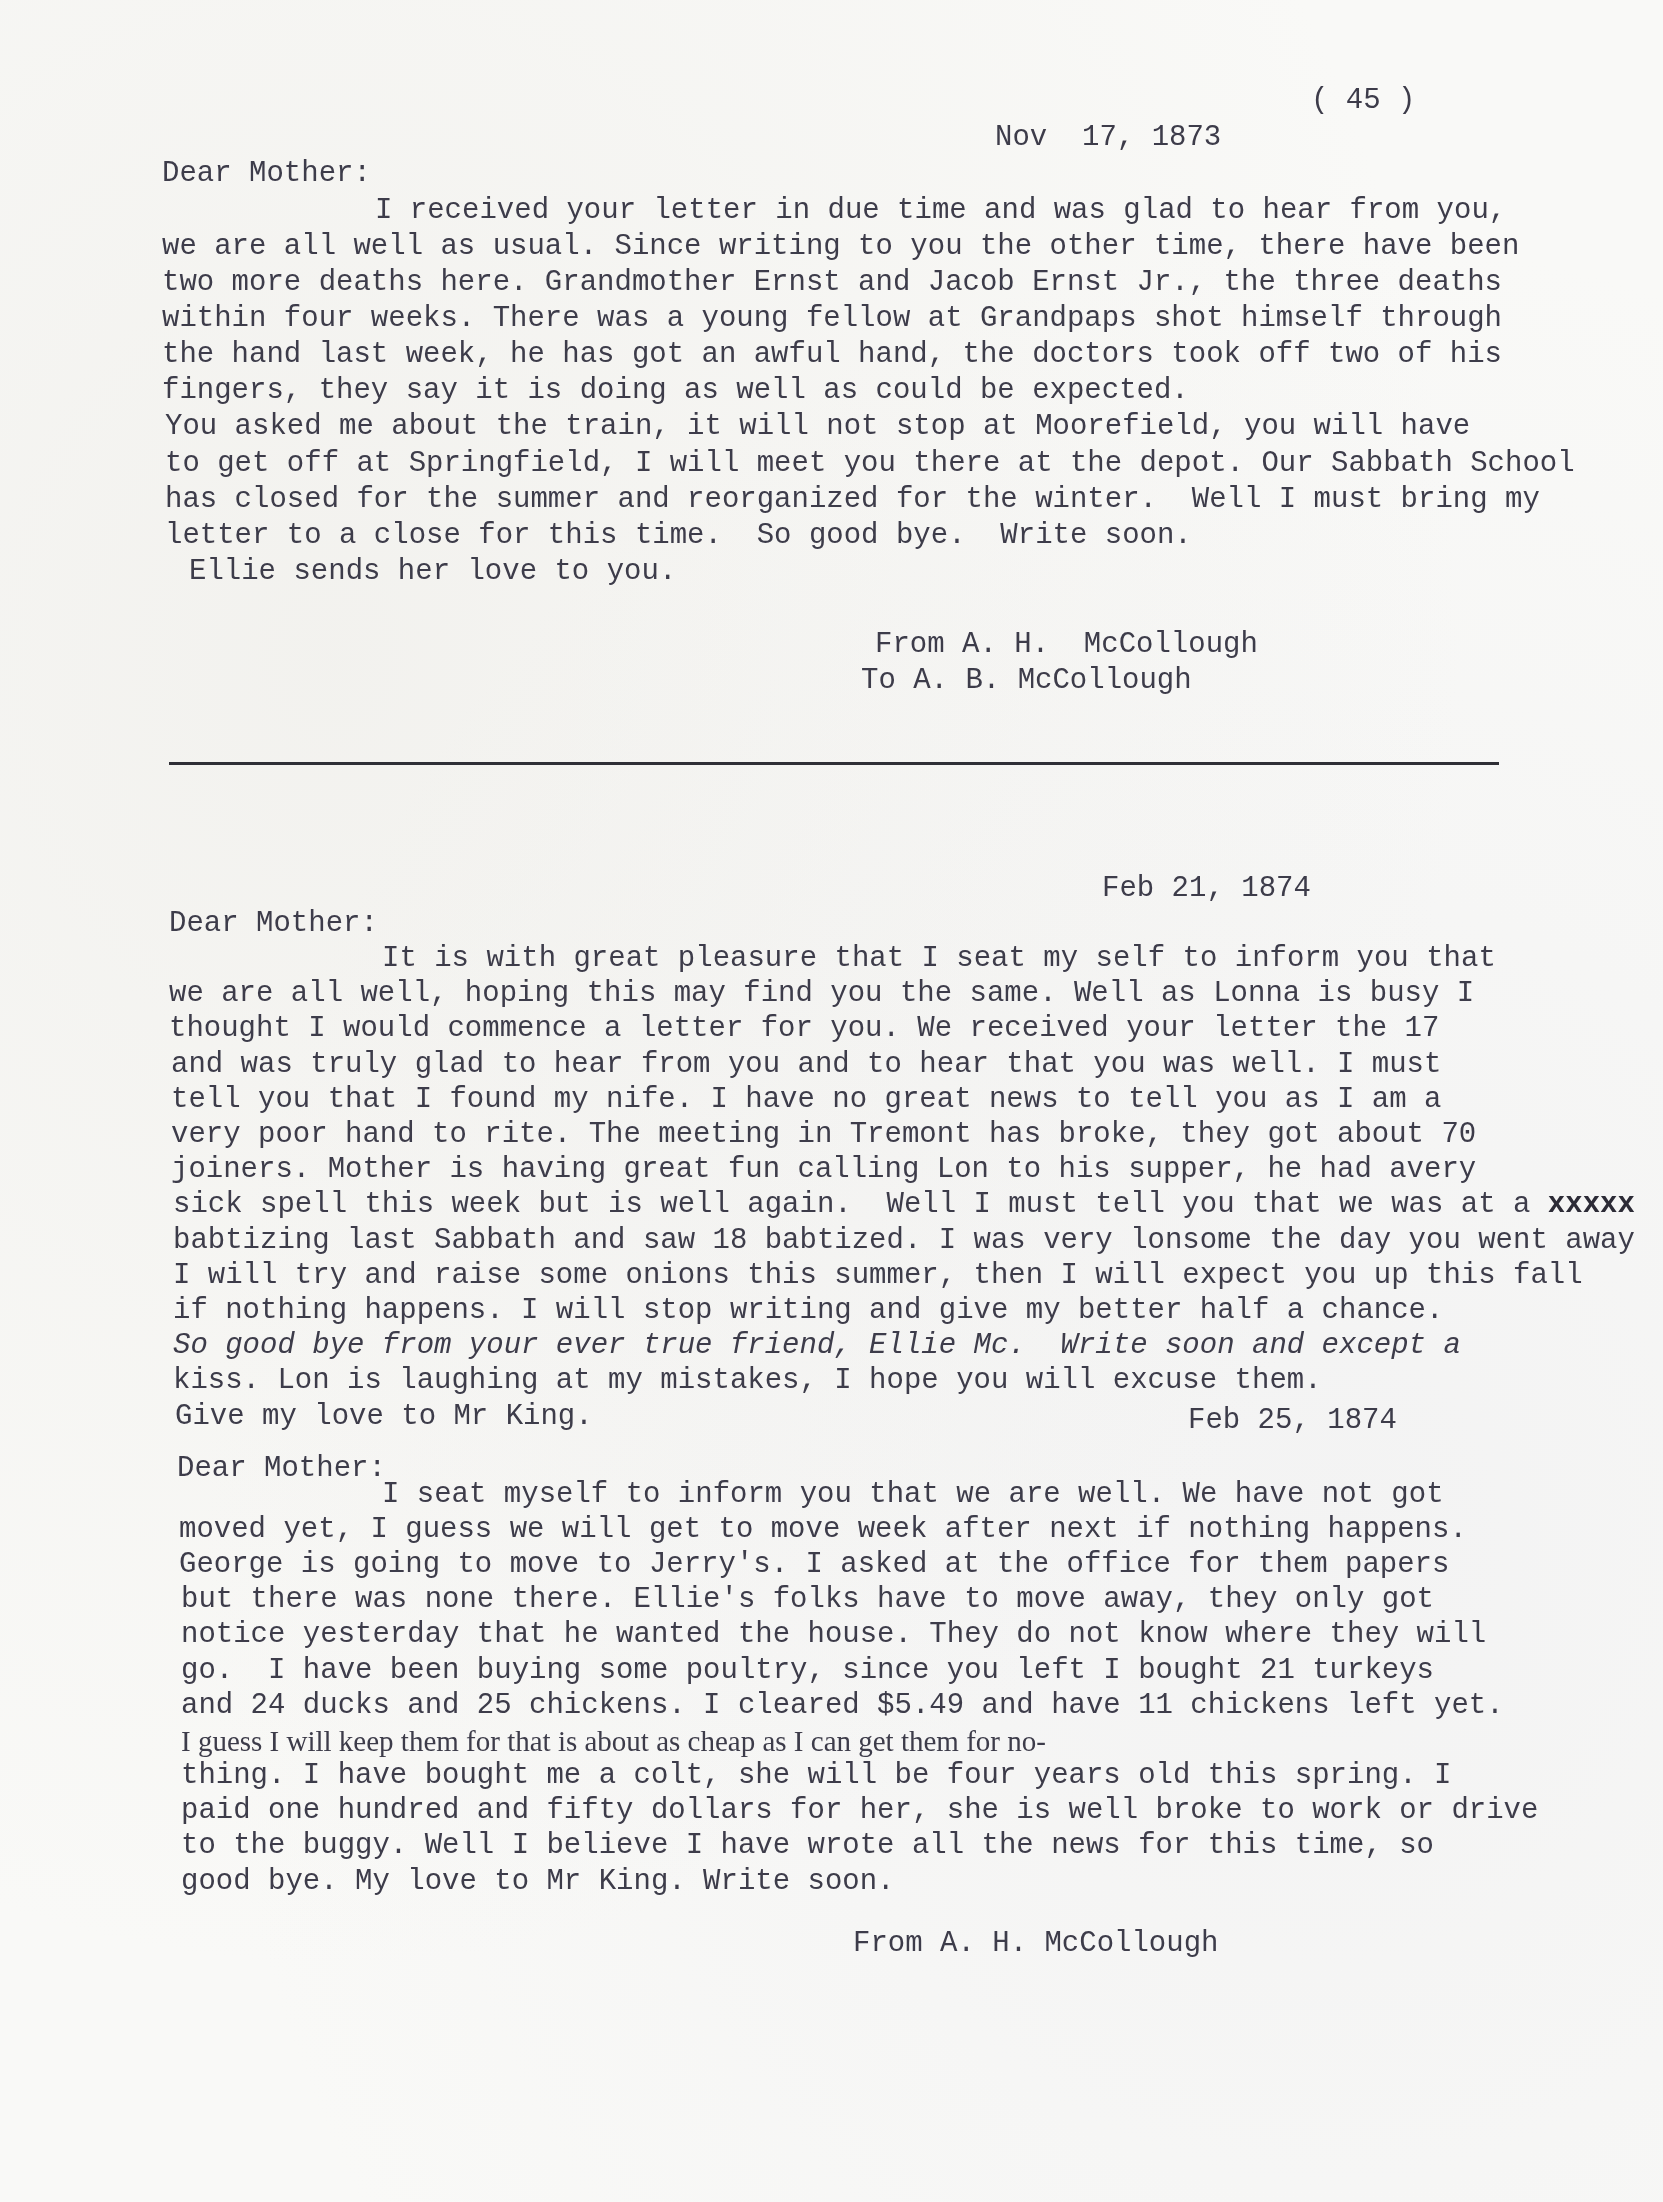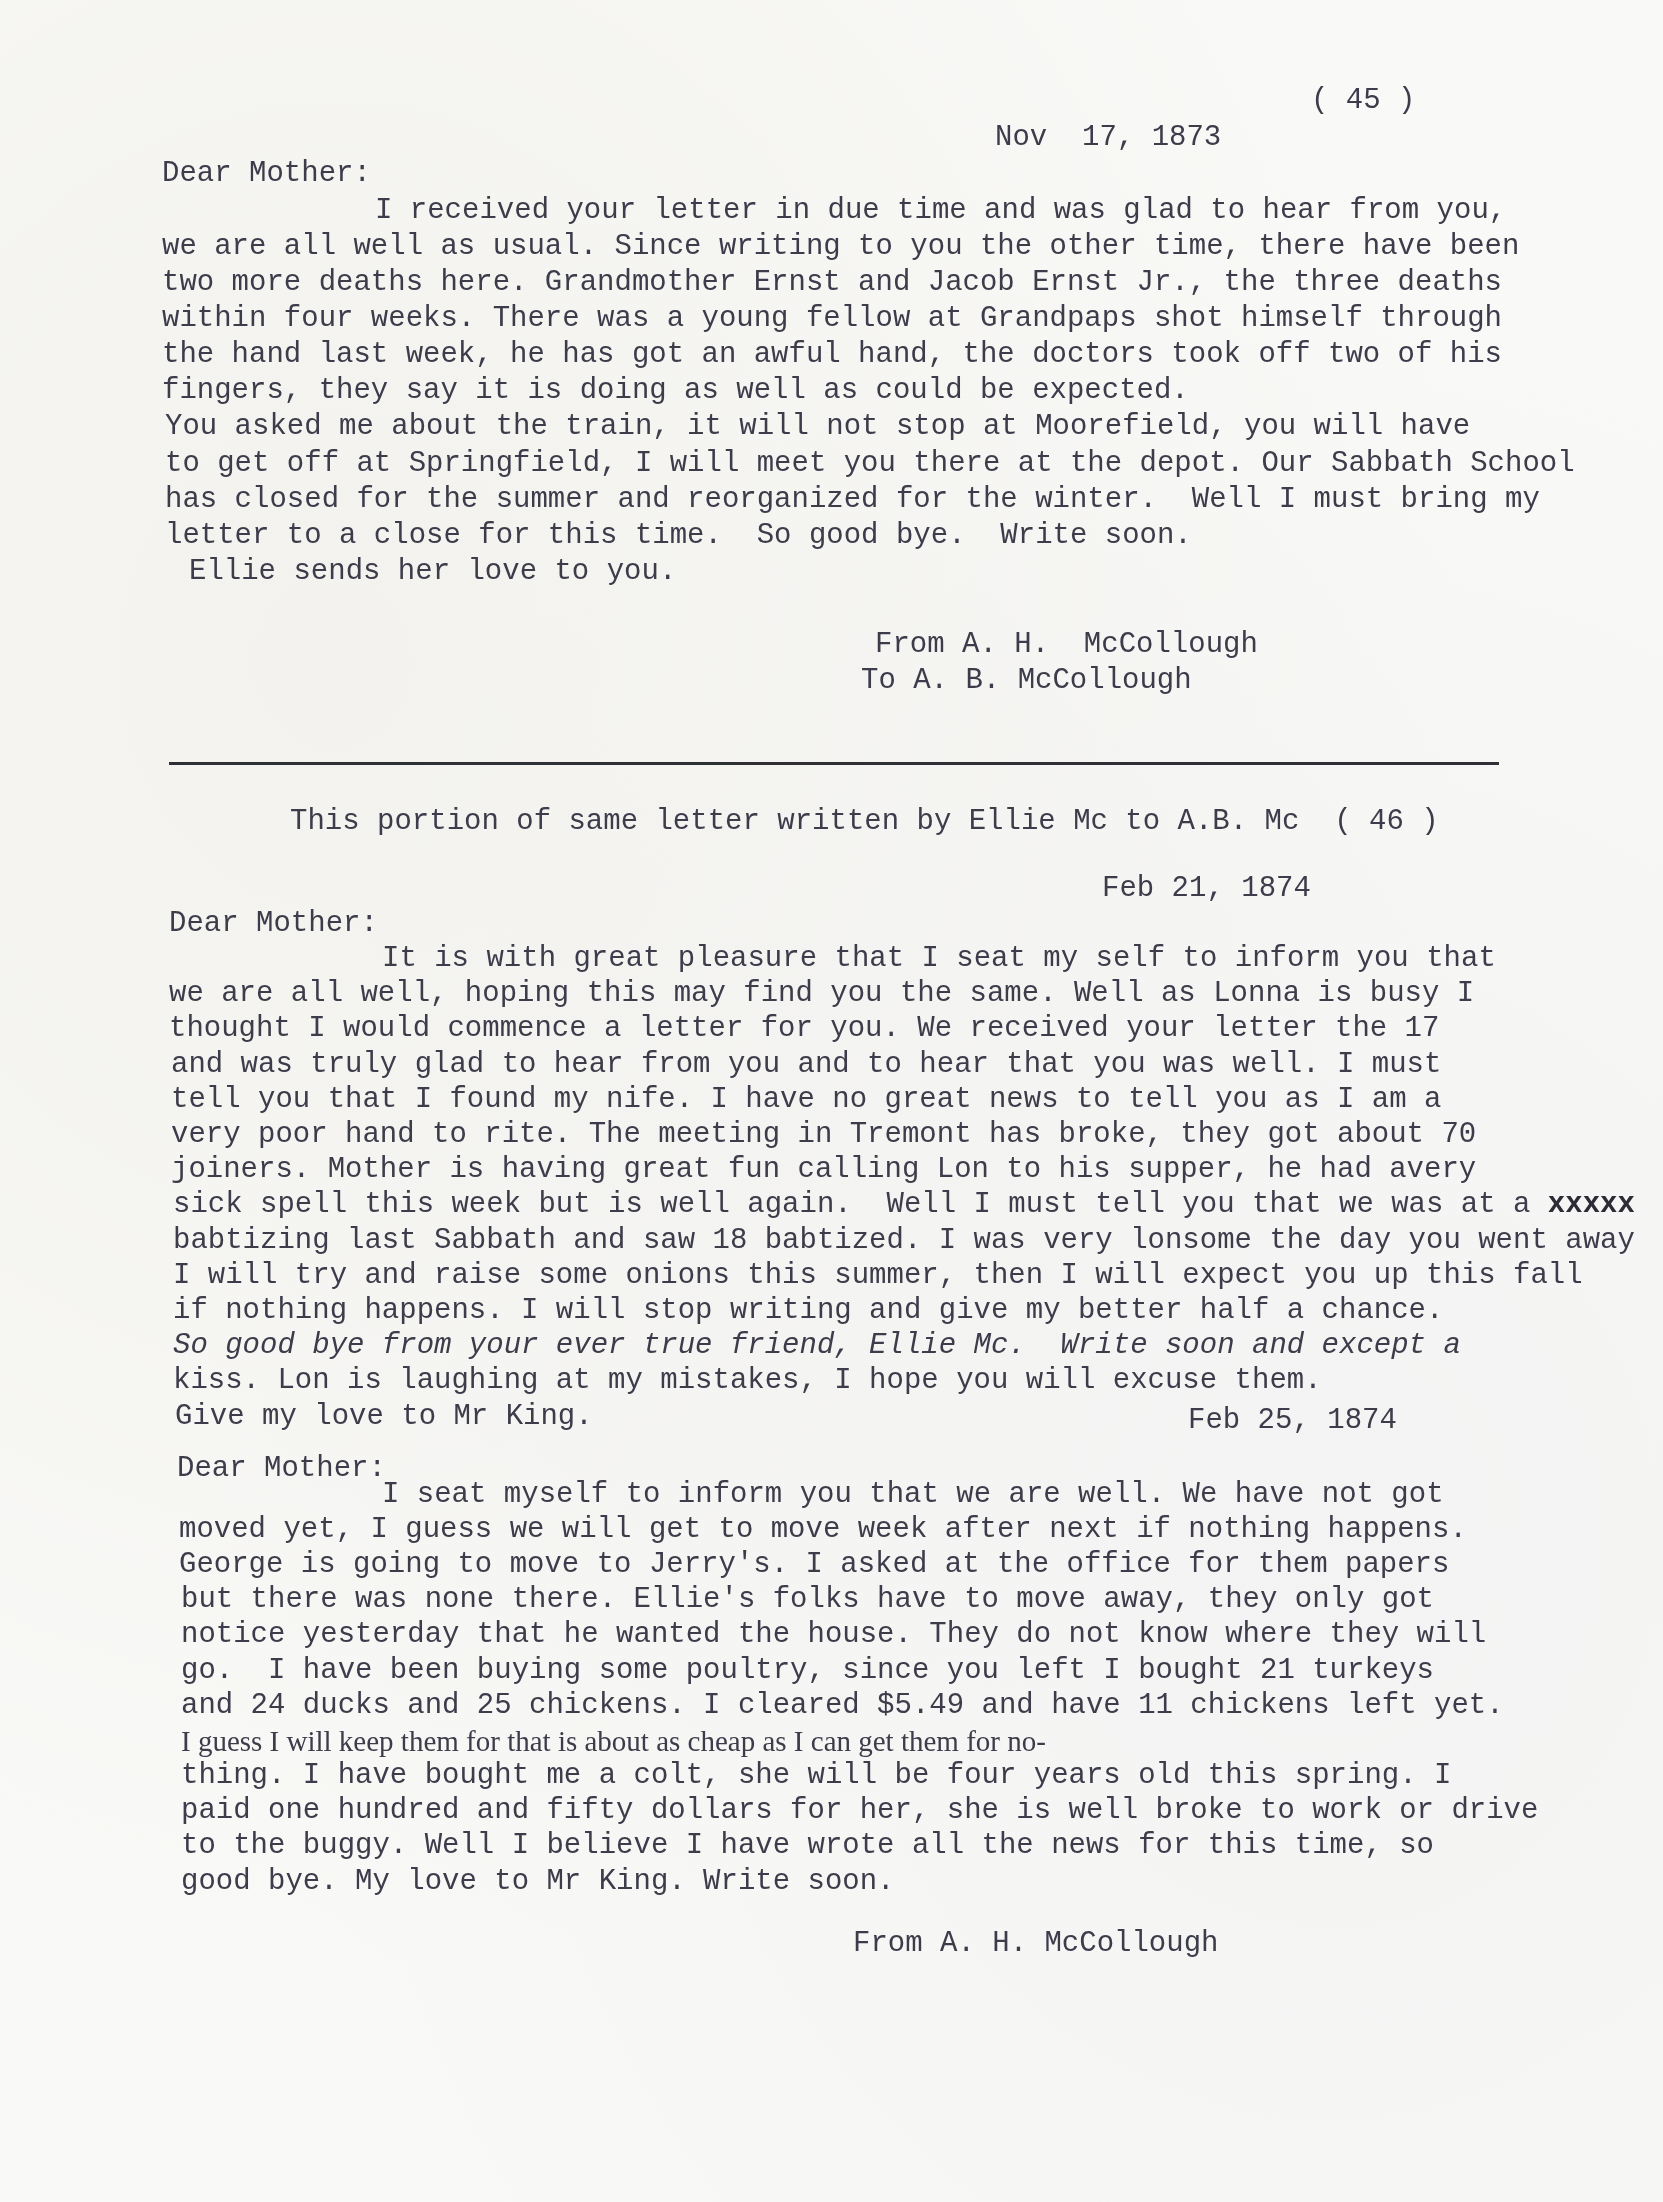--- a/index.html
+++ b/index.html
@@ -66,21 +66,20 @@
     <div class="tl" style="left:165px; top:473px;">has closed for the summer and reorganized for the winter.  Well I must bring my</div>
     <div class="tl" style="left:165px; top:509px;">letter to a close for this time.  So good bye.  Write soon.</div>
     <div class="tl" style="left:165px; top:545px;margin-left:24px;">Ellie sends her love to you.</div>
   </div>
 
   <div class="tl" style="left:875px; top:618px;">From A. H.  McCollough</div>
   <div class="tl" style="left:861px; top:654px;">To A. B. McCollough</div>
 
   <div class="rule"></div>
 
-  <div class="tl" style="left:290px; top:795px;">This portion of same letter written by Ellie Mc to A.B. Mc  ( 46 )</div>
 
   <div class="tl" style="left:1102px; top:862px;">Feb 21, 1874</div>
   <div class="tl" style="left:169px; top:897px;">Dear Mother:</div>
 
   <div>
     <div class="tl" style="left:382px; top:932px;">It is with great pleasure that I seat my self to inform you that</div>
     <div class="tl" style="left:169px; top:967px;">we are all well, hoping this may find you the same. Well as Lonna is busy I</div>
     <div class="tl" style="left:169px; top:1002px;">thought I would commence a letter for you. We received your letter the 17</div>
     <div class="tl" style="left:171px; top:1038px;">and was truly glad to hear from you and to hear that you was well. I must</div>
     <div class="tl" style="left:171px; top:1073px;">tell you that I found my nife. I have no great news to tell you as I am a</div>

